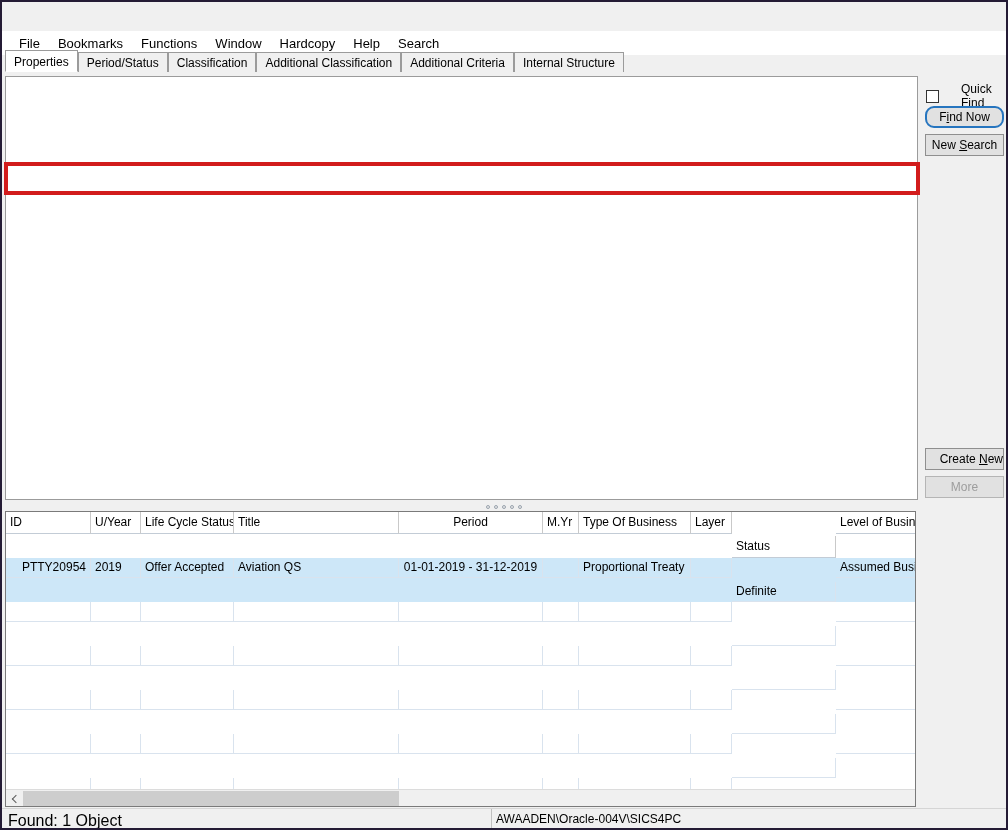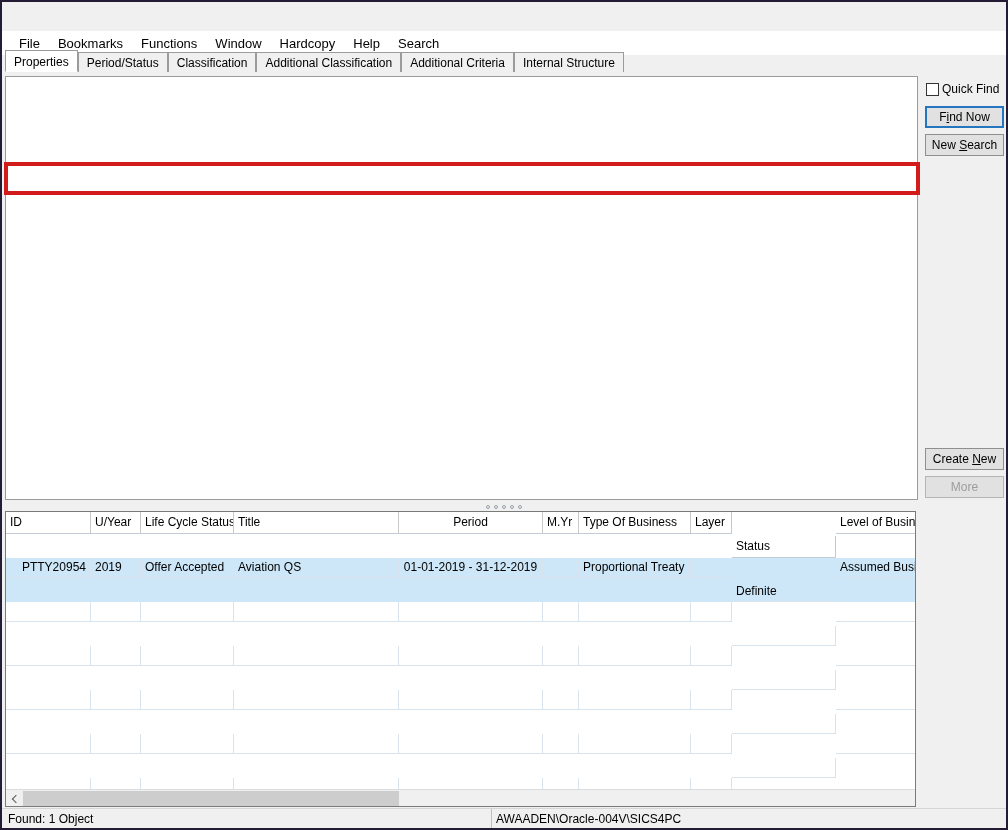--- a/index.html
+++ b/index.html
@@ -29,21 +29,21 @@
   .tabpage { position:absolute; left:3px; top:74px; width:913px; height:424px; background:#fff; border:1px solid #9b9b9b; z-index:2; }
   .flabel { position:absolute; left:14px; width:102px; font-size:12px; line-height:19px; }
   .tinput { position:absolute; height:19px; border:1px solid #707070; background:#fff; font-family:"Liberation Sans",sans-serif; font-size:12px; padding:0 4px; }
   .combo { position:absolute; height:19px; background:#e3e3e3; border:1px solid #8a8a8a; display:flex; align-items:center; padding:0 22px 0 5px; font-size:12px; }
   .combo.disabled { background:#e3e3e3; border-color:#a6a6a6; color:#555; }
   .chev { position:absolute; right:8px; top:5px; width:7px; height:7px; border-right:1.4px solid #4a4a4a; border-bottom:1.4px solid #4a4a4a; transform:rotate(45deg); }
   .ro-field { position:absolute; height:19px; background:#efefef; border:1px solid #bfbfbf; }
   .sbtn { position:absolute; width:21px; height:19px; background:#e9e9e9; border:1px solid #8a8a8a; display:flex; align-items:center; justify-content:center; }
   .listbox { position:absolute; left:118px; top:364px; width:431px; height:96px; border:1px solid #707070; background:#fff; padding:1px 0 0 3px; overflow:hidden; }
   .listbox .opt { font-size:12px; line-height:13px; }
-  .cb { position:absolute; display:flex; align-items:center; gap:3px; font-size:12px; }
+  .cb { position:absolute; display:flex; align-items:center; gap:22px; font-size:12px; }
   .cb .box { width:13px; height:13px; border:1px solid #333; background:#fff; flex:0 0 auto; }
   .radio { position:absolute; display:flex; align-items:center; gap:5px; font-size:12px; }
   .radio .circ { width:13px; height:13px; border:1px solid #333; border-radius:50%; background:#fff; position:relative; flex:0 0 auto; }
   .radio.sel .circ::after { content:""; position:absolute; left:3px; top:3px; width:5px; height:5px; border-radius:50%; background:#111; }
   .redbox { position:absolute; left:2px; top:160px; width:916px; height:33px; border:4px solid #d21c1c; z-index:6; pointer-events:none; }
   
   .sidepanel { position:absolute; left:916px; top:53px; width:88px; height:452px; background:#f0f0f0; }
   .btn { position:absolute; left:7px; width:79px; height:22px; background:#e1e1e1; border:1px solid #8f8f8f; font-size:12px; display:flex; align-items:center; justify-content:center; }
   .btn.default { border:2px solid #2675bf; }
   .btn.disabled { color:#9d9d9d; border-color:#b5b5b5; }
@@ -64,21 +64,21 @@
   
   .hscroll { position:absolute; left:0; top:277px; width:999px; height:18px; background:#f0f0f0; border-top:1px solid #dcdcdc; display:flex; align-items:center; }
   .harrow { width:17px; height:18px; display:flex; align-items:center; justify-content:center; }
   .harrow .ch { width:6px; height:6px; border-left:1.4px solid #5a5a5a; border-bottom:1.4px solid #5a5a5a; }
   .harrow.left .ch { transform:rotate(45deg); margin-left:2px; }
   .harrow.right .ch { transform:rotate(225deg); margin-right:2px; }
   .hthumb { position:absolute; left:17px; top:1px; width:376px; height:16px; background:#cdcdcd; }
   .harrow.right { position:absolute; right:0; }
   
   .statusbar { position:absolute; left:0; top:806px; width:1004px; height:20px; background:#f0f0f0; border-top:1px solid #d5d5d5; }
-  .statusbar .left-text { position:absolute; left:6px; top:3px; font-size:12px; }
+  .statusbar .left-text { position:absolute; left:6px; top:3px; font-size:16px; }
   .statusbar .divider { position:absolute; left:489px; top:0; width:1px; height:20px; background:#c0c0c0; }
   .statusbar .right-text { position:absolute; left:494px; top:3px; font-size:12px; }
 </style>
 </head>
 <body>
 
 <div id="win">
 
 
   <div class="menubar">
@@ -209,27 +209,27 @@
   <div class="radio" style="left:407px; top:471px;">
     <span class="circ"></span>
     <span>Brokered Only</span>
   </div>
 
   <div class="sidepanel">
     <div class="cb" style="left:8px; top:27px; position:absolute;">
       <span class="box"></span>
       <span>Quick Find</span>
     </div>
-    <div class="btn default" style="top:51px;">
+    <div class="btn default" style="top:51px;border-radius:9px;">
       <span><span>F</span><u>i</u><span>nd Now</span></span>
     </div>
     <div class="btn" style="top:79px;">
       <span><span>New </span><u>S</u><span>earch</span></span>
     </div>
-    <div class="btn" style="top:393px;">
+    <div class="btn" style="top:393px;justify-content:flex-end;">
       <span><span>Create </span><u>N</u><span>ew</span></span>
     </div>
     <div class="btn disabled" style="top:421px;">More</div>
   </div>
 
   <div class="grip">
     <i></i>
       <i></i>
       <i></i>
       <i></i>

